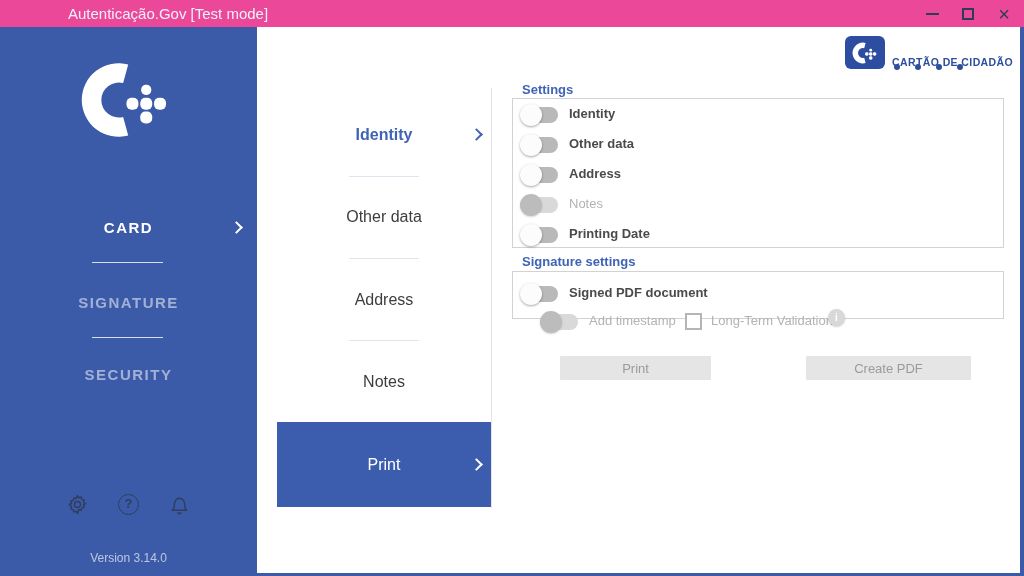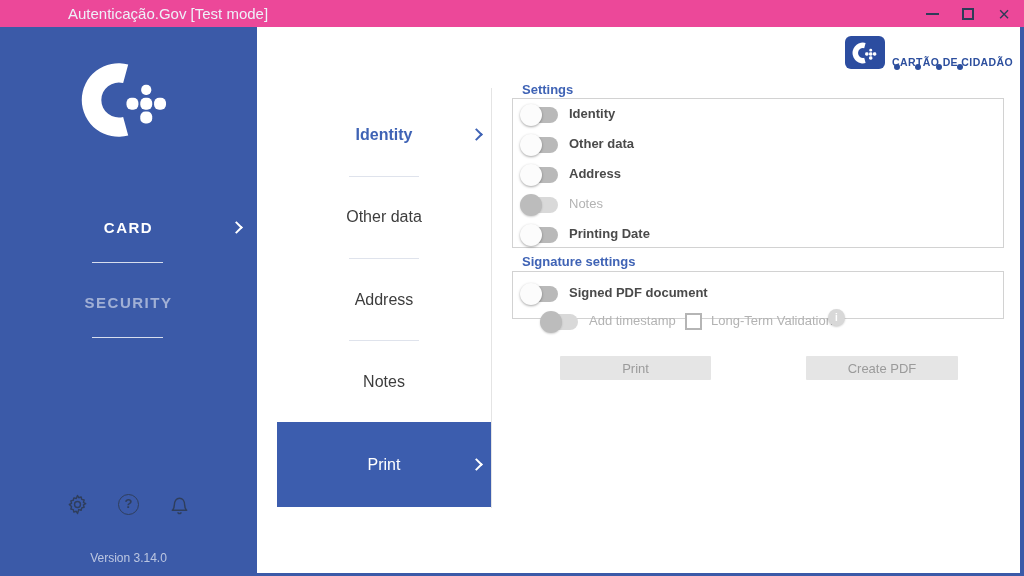--- a/index.html
+++ b/index.html
@@ -79,21 +79,21 @@
     border:2px solid #b5b5b5; background:#fff; }
   .ltv-label { position:absolute; left:198px; top:0; height:30px; line-height:30px;
     font-size:13px; color:#b3b3b3; }
   .info-icon { position:absolute; left:315px; top:3px; width:17px; height:17px; border-radius:50%;
     background:#d8d8d8; color:#fff; font-size:10px; font-weight:bold; text-align:center; line-height:17px;
     box-shadow:0 1px 2px rgba(0,0,0,0.2); }
   
   .action-btn { position:absolute; top:356px; height:24px; background:#e5e5e5; border:none;
     color:#9b9b9b; font-size:13px; font-family:"Liberation Sans",sans-serif; border-radius:1px; }
   .btn-print { left:560px; width:151px; }
-  .btn-pdf { left:806px; width:152px; }
+  .btn-pdf { left:806px; width:165px; }
   
   .badge-box { position:absolute; left:845px; top:36px; width:40px; height:33px;
     background:#2c4da0; border-radius:6px; display:flex; align-items:center; justify-content:center; }
   .badge-box svg { width:26px; height:26px; }
   .brand-name { position:absolute; left:892px; top:56px; font-size:10.5px; font-weight:bold;
     letter-spacing:0.4px; color:#2d4f9e; }
   .brand-dots { position:absolute; left:894px; top:64px; display:flex; gap:15px; }
   .brand-dot { width:6px; height:6px; border-radius:50%; background:#2d4f9e; }
 </style>
 </head>
@@ -124,22 +124,23 @@
       <rect fill="#ffffff" x="66.5" y="31.5" width="11" height="11" rx="5"></rect>
       <rect fill="#ffffff" x="50.5" y="45.5" width="13" height="13" rx="5.5"></rect>
       <rect fill="#ffffff" x="65.5" y="45.5" width="13" height="13" rx="5.5"></rect>
       <rect fill="#ffffff" x="80.5" y="45.5" width="13" height="13" rx="5.5"></rect>
       <rect fill="#ffffff" x="65.5" y="60.5" width="13" height="13" rx="5.5"></rect>
     </svg>
 
     <div class="side-item side-card">CARD</div>
     <span class="chev card-chev" style="transform:rotate(45deg);"></span>
     <div class="side-div side-div1"></div>
-    <div class="side-item side-sig dim">SECURITY</div>
+    <div class="side-item side-sig dim">SIGNATURE</div>
     <div class="side-div side-div2"></div>
+    <div class="side-item side-sec dim">SECURITY</div>
 
     <div class="side-icons">
       <div class="side-icon">
         <svg width="23" height="23" viewBox="0 0 24 24" fill="none" stroke="#2f3e5c" stroke-width="1.5" stroke-linejoin="round">
           <circle cx="12" cy="12" r="3.1"></circle>
           <path d="M12 2.6l1.3 2.3 2.5-.7.6 2.5 2.5.6-.7 2.5 2.3 1.3-2.3 1.3.7 2.5-2.5.6-.6 2.5-2.5-.7L12 21.4l-1.3-2.3-2.5.7-.6-2.5-2.5-.6.7-2.5L3.5 12l2.3-1.3-.7-2.5 2.5-.6.6-2.5 2.5.7z"></path>
         </svg>
       </div>
       <div class="side-icon">
         <span class="help-circle">?</span>

